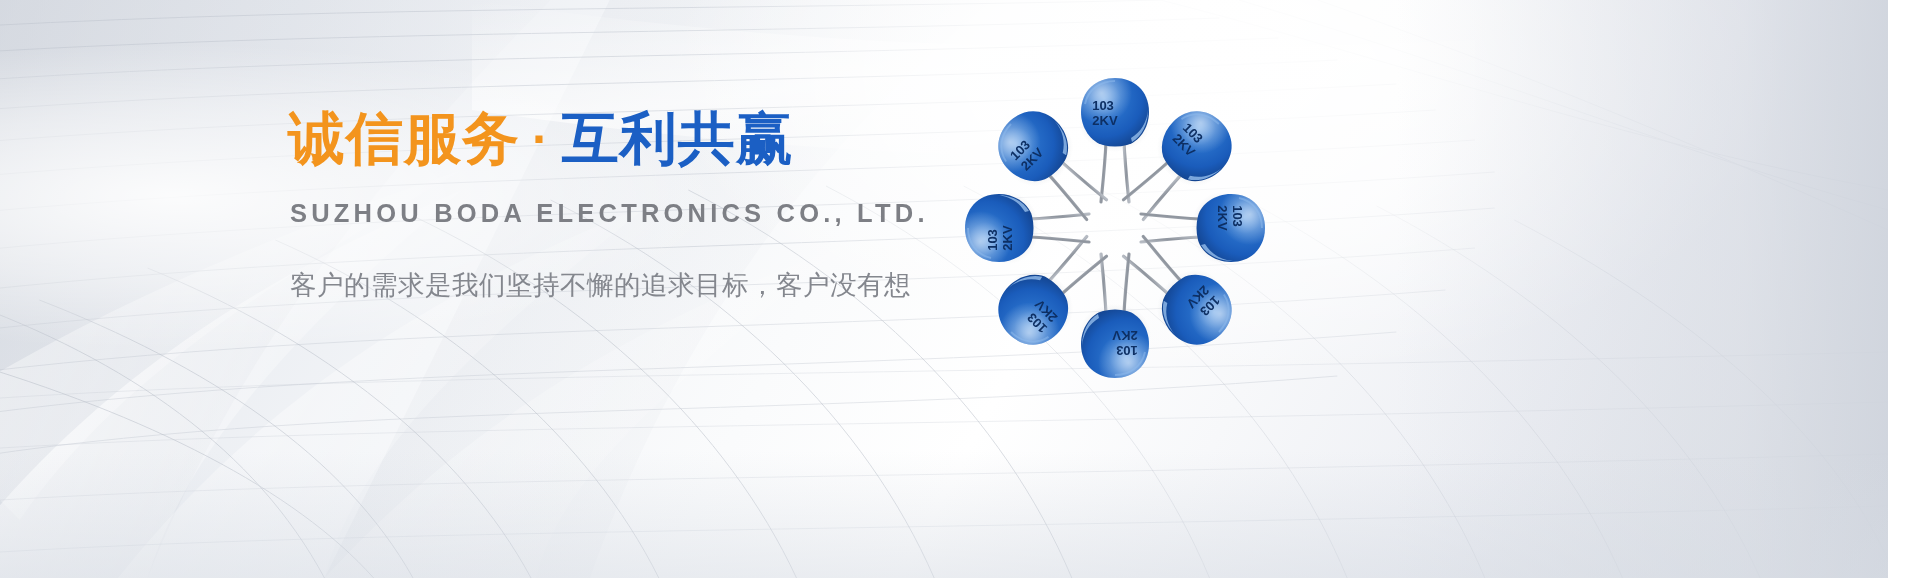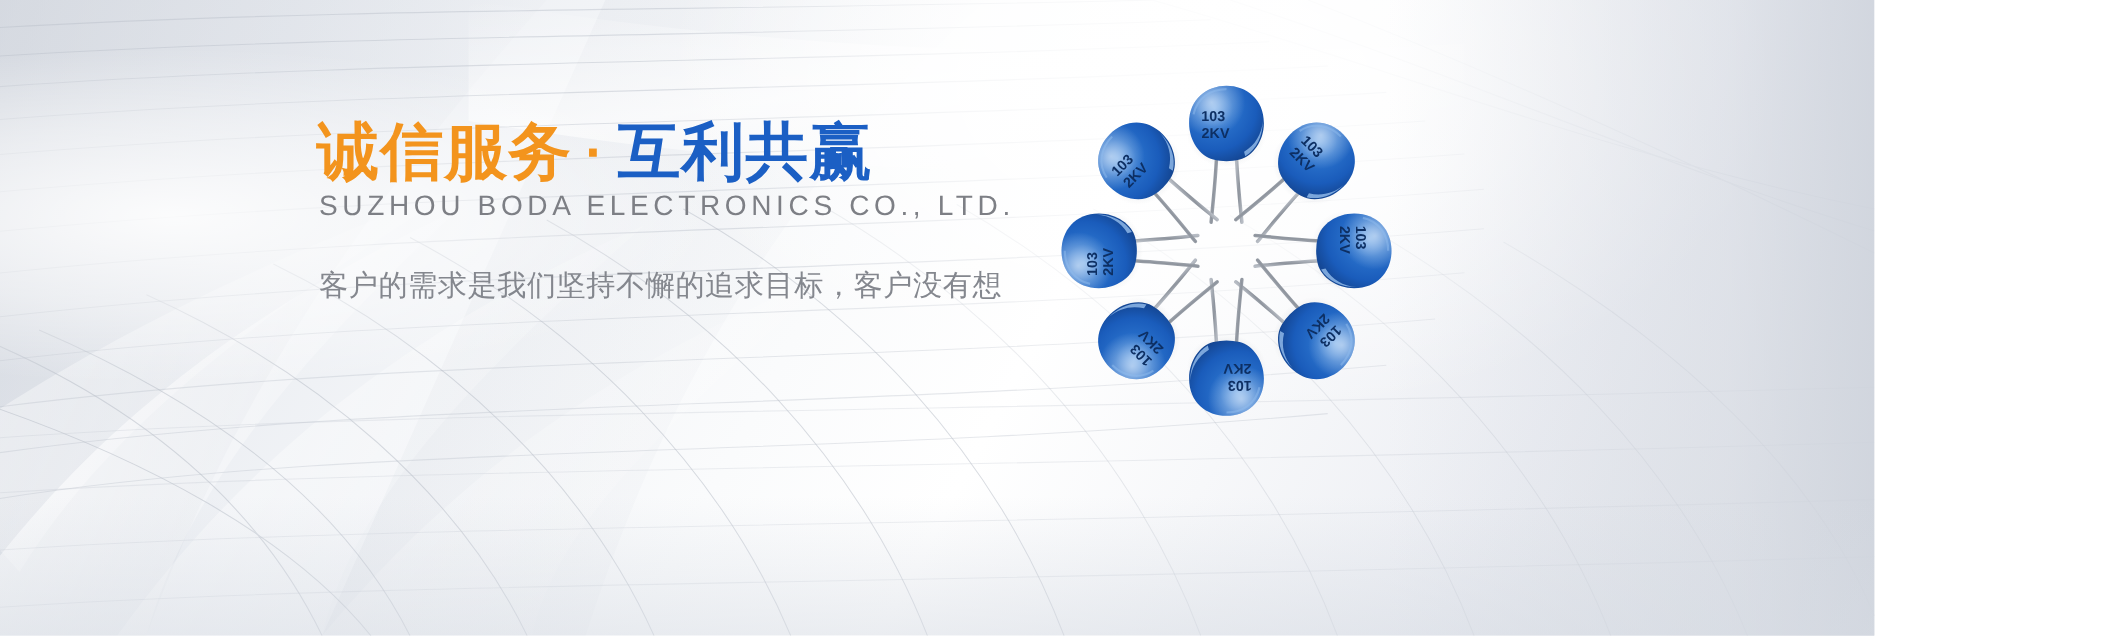--- a/index.html
+++ b/index.html
@@ -2,21 +2,21 @@
 <html><head>
 <meta charset="utf-8">
 <style>
   html, body {
     margin: 0;
     padding: 0;
     background: #ffffff;
   }
   .banner {
     position: relative;
-    width: 1704px;
+    width: 1888px;
     height: 578px;
     overflow: hidden;
     font-family: "Liberation Sans", "DejaVu Sans", sans-serif;
     background: linear-gradient(118deg,
         #e4e7ec 0%,
         #e9ecf1 14%,
         #f2f4f7 28%,
         #fafbfc 44%,
         #ffffff 55%,
         #f7f8fa 66%,
@@ -97,25 +97,25 @@
   .headline .part-orange { color: #f3941d; }
   .headline .dot-sep {
     color: #f3941d;
     padding: 0 12px;
     font-size: 50px;
     vertical-align: 2px;
   }
   .headline .part-blue { color: #1b5fc4; }
 
   .subtitle {
-    margin: 3px 0 0 2px;
+    margin: 29px 0 0 2px;
     font-size: 25.5px;
     letter-spacing: 4.2px;
     color: #7d7f85;
-    font-weight: 400;
+    font-weight: 700;
     white-space: nowrap;
   }
 
   .desc {
     margin: 34px 0 0 2px;
     font-size: 26.5px;
     line-height: 1.78;
     color: #84878e;
     letter-spacing: 0.5px;
     max-width: 640px;

